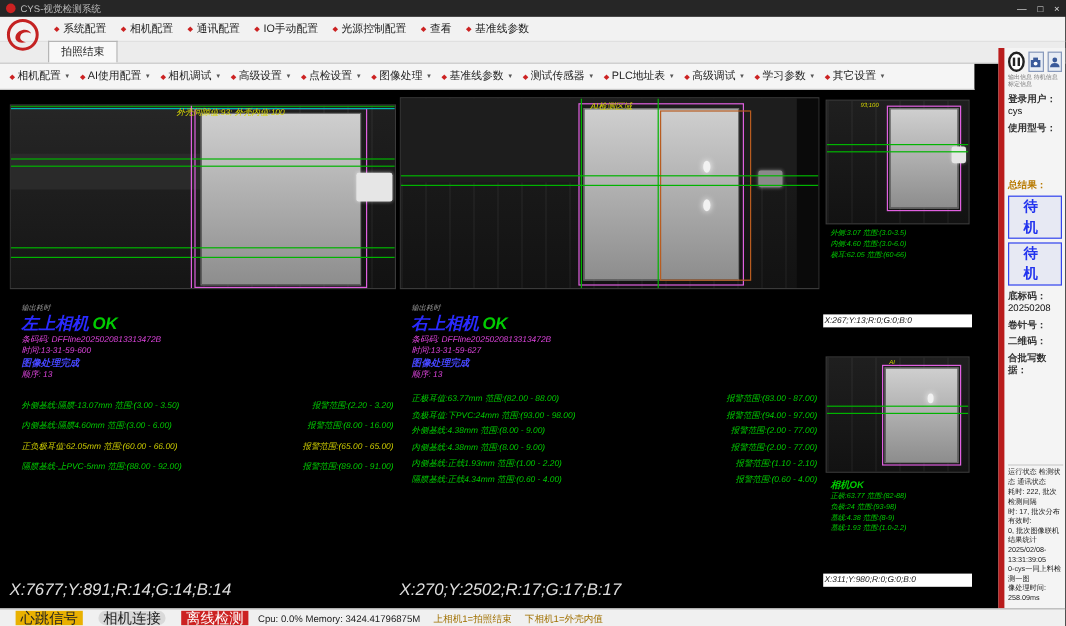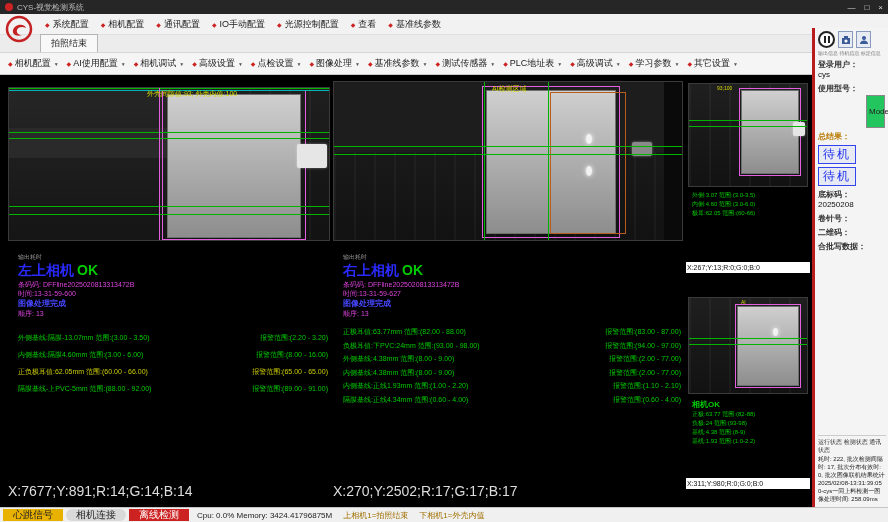--- a/index.html
+++ b/index.html
@@ -21,21 +21,21 @@
   .logo{position:absolute;top:15px;left:5px;width:28px;height:28px;z-index:6;}
   .tabrow{position:absolute;top:35px;left:0;right:0;height:18px;background:#ececec;
           border-bottom:1px solid #d5d5d5;display:flex;align-items:flex-end;padding-left:40px;box-sizing:border-box;}
   .tab{font-size:9px;color:#222;background:#f8f8f8;border:1px solid #b5b5b5;border-bottom:none;padding:2px 10px;}
   .toolrow{position:absolute;top:53px;left:0;width:812px;height:22px;background:#f5f5f5;
            border-bottom:1px solid #c9c9c9;display:flex;align-items:center;padding-left:4px;box-sizing:border-box;}
   .ti{display:inline-flex;align-items:center;gap:2px;font-size:9px;color:#222;padding:2px 4px;}
   .dd{color:#555;font-size:5px;font-style:normal;margin-left:1px;}
 
   
-  .main{position:absolute;top:75px;left:0;width:812px;bottom:15px;background:#000;}
+  .main{position:absolute;top:75px;left:0;width:812px;bottom:15px;background:#000;font-style:italic;}
   .view{position:absolute;background:#000;overflow:hidden;}
   .v-left{left:8px;top:2px;width:322px;height:404px;}
   .v-center{left:333px;top:2px;width:350px;height:404px;}
   .v-s1{left:686px;top:2px;width:124px;height:184px;}
   .v-s2{left:686px;top:198px;width:124px;height:244px;}
 
   .coords{position:absolute;font-size:14px;color:#ddd;white-space:nowrap;}
   .c-left{left:8px;top:408px;}
   .c-center{left:333px;top:408px;}
   .c-s1{left:686px;top:187px;width:124px;height:11px;background:#fff;color:#111;font-size:7px;line-height:11px;padding-left:1px;box-sizing:border-box;}
@@ -77,43 +77,43 @@
   .rows-c .row{height:13.5px;}
   .row{display:flex;justify-content:space-between;white-space:nowrap;overflow:hidden;}
   .row.warn{color:#cccc00;}
 
   .slines{position:absolute;left:6px;font-size:6px;color:#00cc00;line-height:9px;white-space:nowrap;}
   .s1-lines{top:114px;}
   .s2-lines{top:126px;}
   .sok{font-size:8px;font-weight:bold;color:#00cc00;line-height:11px;}
 
   
-  .rightpanel{position:absolute;top:28px;right:0;width:76px;bottom:15px;background:#f4f4f4;
-              border-left:3px solid #b91c1c;padding:2px 3px;box-sizing:border-box;color:#222;}
+  .rightpanel{position:absolute;top:40px;right:0;width:56px;bottom:15px;background:#f4f4f4;
+              border-left:5px solid #b91c1c;padding:2px 3px;box-sizing:border-box;color:#222;}
   .controls{display:flex;align-items:center;gap:3px;margin:1px 0 2px;}
   .pausebtn{width:17px;height:17px;border-radius:50%;border:2px solid #222;background:#fff;
             display:flex;align-items:center;justify-content:center;gap:2px;box-sizing:border-box;}
   .pausebtn i{width:2px;height:7px;background:#222;display:block;}
   .icobtn{width:15px;height:17px;border:1px solid #8899bb;background:#e7ecf4;display:flex;
           align-items:center;justify-content:center;box-sizing:border-box;}
   .pnote{font-size:5px;color:#777;line-height:6px;margin-bottom:2px;}
   .plabel{font-size:8px;font-weight:bold;color:#333;margin-top:4px;line-height:10px;}
   .pyellow{color:#b87a00;}
   .pvalue{font-size:8px;color:#111;line-height:10px;}
   .pbox{border:1px solid #888;background:#22c55e;padding:11px 2px;font-size:8px;margin-top:1px;line-height:9px;margin-left:48px;}
-  .result{color:#2233ee;border:1px solid #3344ee;display:inline-block;font-size:12px;font-weight:normal;
-          padding:0 4px;margin-top:3px;letter-spacing:2px;background:rgba(40,60,230,.06);}
+  .result{color:#2233ee;border:1px solid #3344ee;display:inline-block;font-size:12px;font-weight:bold;
+          padding:0 12px;margin-top:3px;letter-spacing:2px;background:rgba(40,60,230,.06);}
   .stats{position:absolute;left:3px;right:2px;bottom:4px;font-size:6px;line-height:8px;color:#222;}
   .stats-h{font-size:6px;color:#333;border-top:1px solid #ccc;padding-top:2px;margin-bottom:1px;}
 
   
   .statusbar{position:absolute;left:0;right:0;bottom:0;height:15px;background:#f0f0f0;
              border-top:1px solid #c5c5c5;display:flex;align-items:center;gap:3px;padding:0 3px;
              font-size:8px;box-sizing:border-box;}
-  .chip{padding:1px 10px;font-size:10px;line-height:10px;}
+  .chip{padding:1px 4px;font-size:12px;line-height:10px;margin-left:10px;}
   .chip-hb{background:#e9b100;color:#222;}
   .chip-cam{background:#d9d9d9;color:#222;border-radius:6px;}
   .chip-off{background:#cc2222;color:#fff;}
   .cputext{color:#222;margin-left:5px;}
   .camstat{color:#a07000;margin-left:8px;}
 </style>
 </head>
 <body>
 
 <div class="app">

